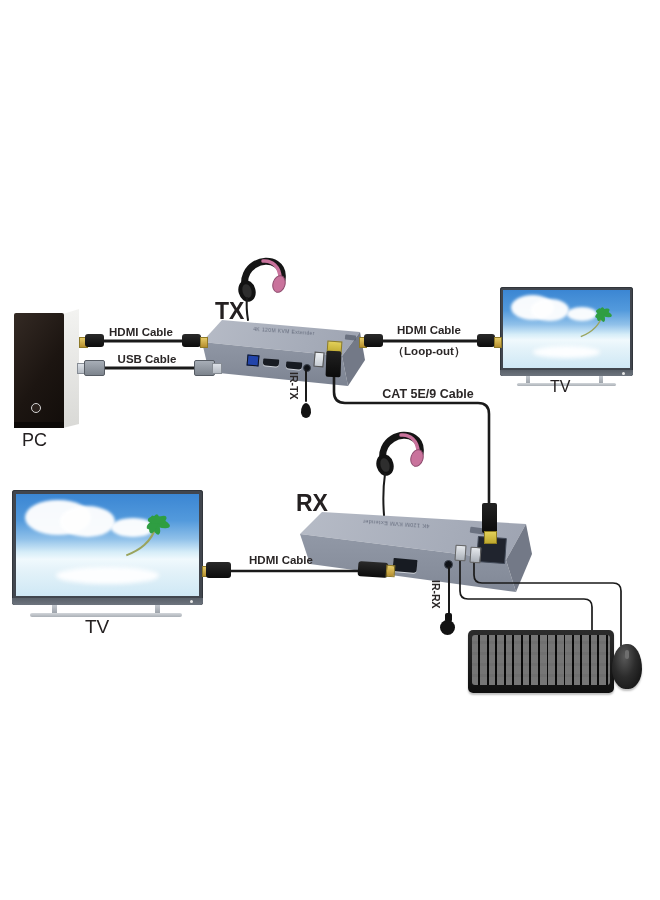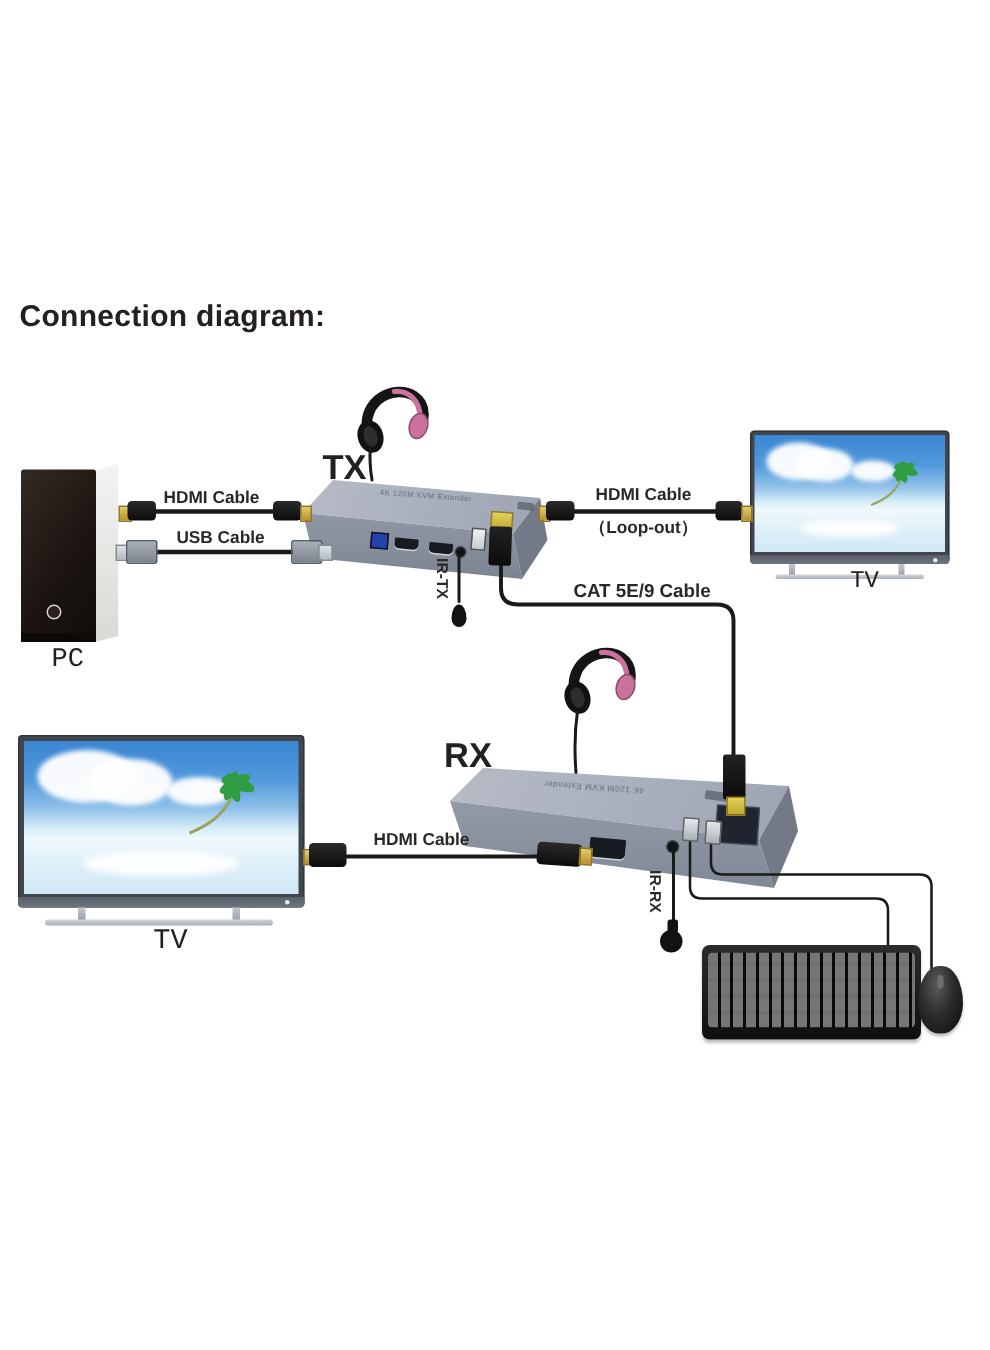--- a/index.html
+++ b/index.html
@@ -1,21 +1,21 @@
 <!DOCTYPE html>
 <html><head>
 <meta charset="utf-8">
 <style>
   html,body{margin:0;padding:0;background:#ffffff;}
   #stage{position:relative;width:660px;height:900px;background:#ffffff;overflow:hidden;
          font-family:"Liberation Sans",sans-serif;color:#242021;}
   .abs{position:absolute;}
   
   .title{font-size:20px;font-weight:bold;letter-spacing:.2px;z-index:8;}
-  .devlabel{font-size:18px;text-align:right;z-index:8;font-family:Liberation Mono, monospace;}
+  .devlabel{font-size:18px;text-align:left;z-index:8;}
   .unitlabel{font-size:23px;font-weight:bold;z-index:8;}
   .clabel{font-size:11.5px;font-weight:bold;text-align:center;white-space:nowrap;z-index:8;color:#2b2727;}
   .vlabel{writing-mode:vertical-rl;font-size:10.5px;font-weight:bold;z-index:8;color:#2b2727;}
   .ptext{font-size:5px;color:#646b7c;letter-spacing:.4px;filter:blur(.35px);
          white-space:nowrap;text-align:center;z-index:3;overflow:hidden;}
   
   .wires{position:absolute;left:0;top:0;z-index:5;}
   .wires path{stroke:#1a1a1a;fill:none;stroke-linecap:round;}
   
   .face{position:absolute;inset:0;}
@@ -62,21 +62,20 @@
   .mouse{position:absolute;border-radius:46% 46% 46% 46%/55% 55% 45% 45%;z-index:6;
       background:radial-gradient(ellipse at 42% 28%,#5a5a5a 0%,#2c2c2c 45%,#0b0b0b 100%);
       box-shadow:0 2px 2px rgba(0,0,0,.25);}
   .wheel{position:absolute;background:#6e6e6e;border-radius:2px;}
 </style>
 </head>
 <body>
 
 <div id="stage">
 
-  <div class="abs title" style="left:13px;top:200px;">Connection diagram:</div>
 
   <svg class="wires" width="660" height="900">
     <path d="M96,341 H184" stroke-width="3"></path>
     <path d="M100,368 H196" stroke-width="3"></path>
     <path d="M380,341 H479" stroke-width="3"></path>
     <path d="M334,374 V392 Q334,403 345,403 H478 Q489,403 489,414 V505" stroke-width="2.6"></path>
     <path d="M229,571 H360" stroke-width="2.6"></path>
     <path d="M306,370 V401" stroke-width="2"></path>
     <path d="M449,567 V620" stroke-width="2"></path>
     <path d="M247,298 C246,308 247,314 248,320" stroke-width="2"></path>

